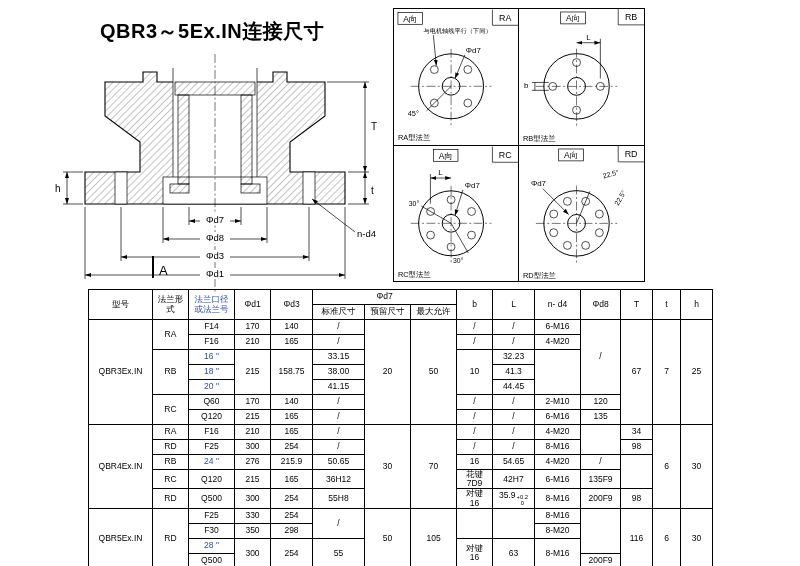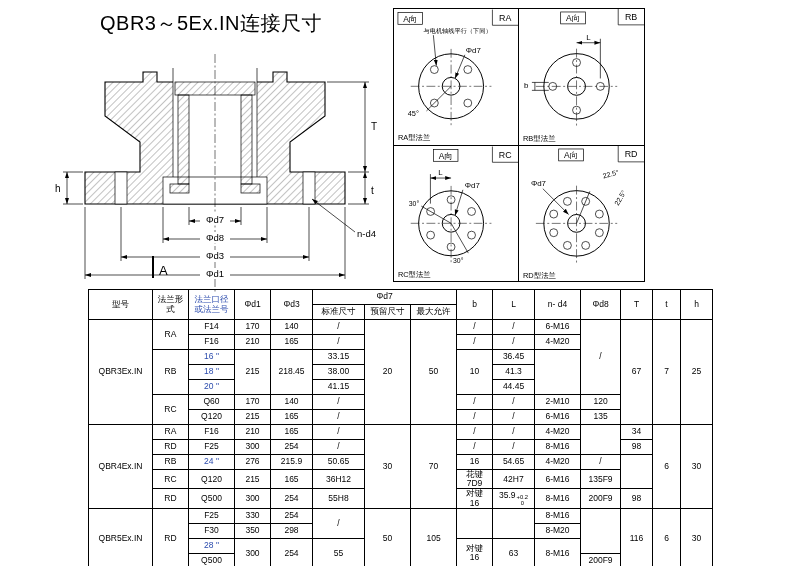--- a/index.html
+++ b/index.html
@@ -1,18 +1,18 @@
 <!DOCTYPE html>
 <html><head>
 <meta charset="utf-8">
 <style>
   html,body{margin:0;padding:0;background:#fff}
   .page{position:relative;width:800px;height:566px;background:#fff;overflow:hidden;
         font-family:"Liberation Sans",sans-serif;color:#000}
-  .title{position:absolute;left:100px;top:10px;font-size:20px;font-weight:400;letter-spacing:.5px}
+  .title{position:absolute;left:100px;top:18px;font-size:20px;font-weight:700;letter-spacing:.5px}
   svg text{fill:#000;font-family:"Liberation Sans",sans-serif}
   .thin{stroke:#000;stroke-width:.7;fill:none}
   .med{stroke:#000;stroke-width:1;fill:none}
   .cl{stroke:#000;stroke-width:.55;stroke-dasharray:9,2.5,2,2.5;fill:none}
   .dim{stroke:#000;stroke-width:.7;fill:none}
   .views{position:absolute;left:393px;top:8px;width:252px;height:274px;border:1.2px solid #000;
          display:grid;grid-template-columns:1fr 1fr;grid-template-rows:1fr 1fr;background:#fff;box-sizing:border-box}
   .vcell{position:relative}
   .vcell:nth-child(1){border-right:1px solid #000;border-bottom:1px solid #000}
   .vcell:nth-child(2){border-bottom:1px solid #000}
@@ -289,24 +289,24 @@
             <td>165</td>
             <td>/</td>
             <td>/</td>
             <td>/</td>
             <td>4-M20</td>
           </tr>
           <tr>
             <td rowspan="3">RB</td>
             <td class="bl">16 "</td>
             <td rowspan="3">215</td>
-            <td rowspan="3">218.45</td>
+            <td rowspan="3">158.75</td>
             <td>33.15</td>
             <td rowspan="3">10</td>
-            <td>36.45</td>
+            <td>32.23</td>
             <td rowspan="3"></td>
           </tr>
           <tr>
             <td class="bl">18 "</td>
             <td>38.00</td>
             <td>41.3</td>
           </tr>
           <tr>
             <td class="bl">20 "</td>
             <td>41.15</td>

